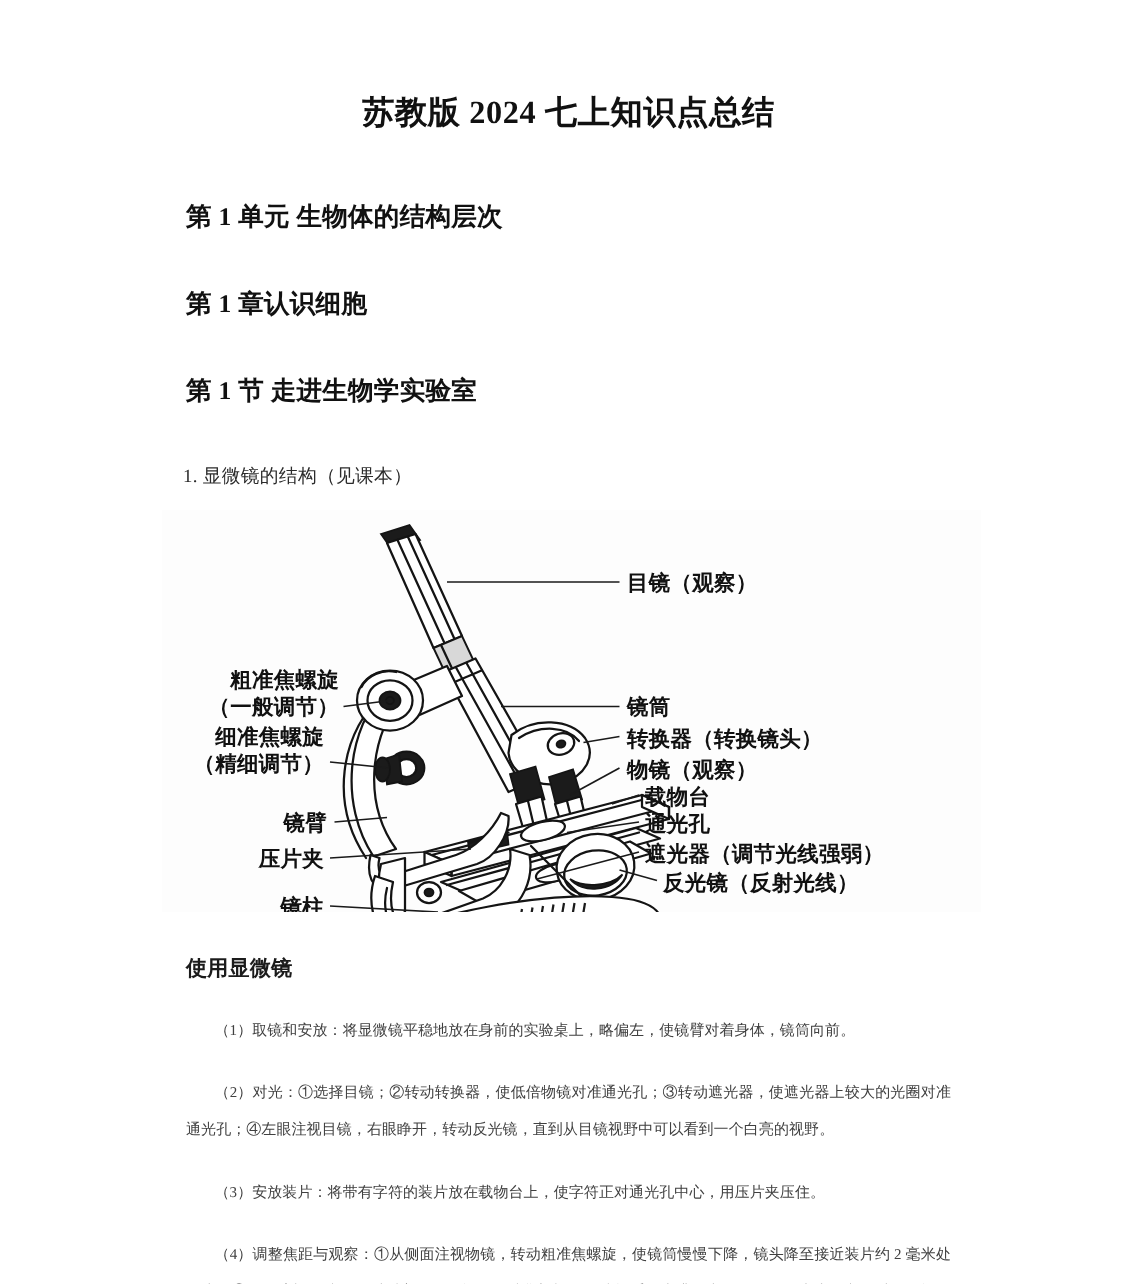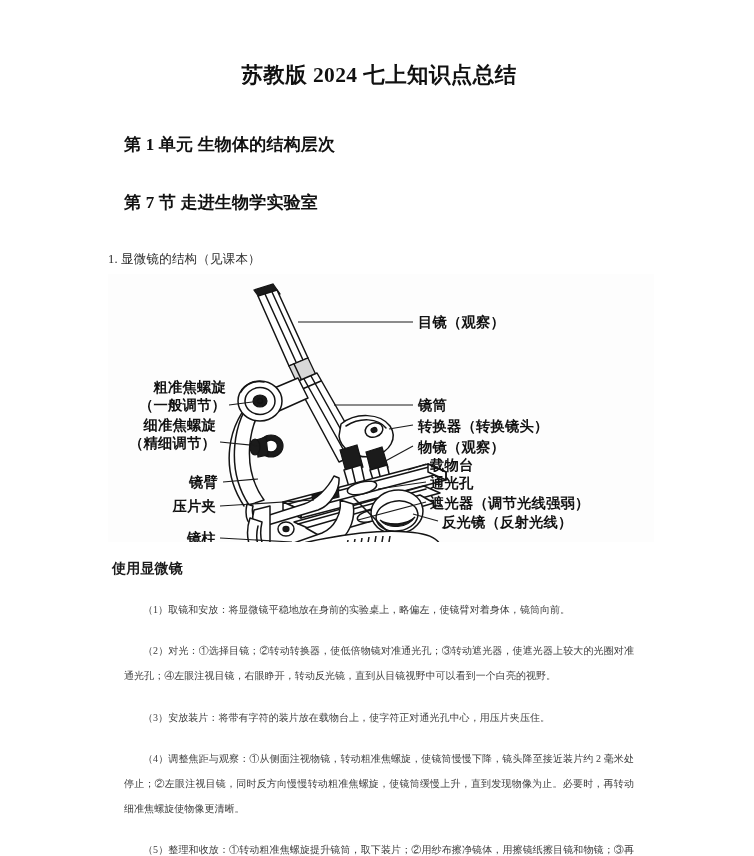--- a/index.html
+++ b/index.html
@@ -43,21 +43,21 @@
     color: #111;
     letter-spacing: 0.2px;
   }
   .h-unit  { padding-top: 27px; }
   .h-chap  { padding-top: 18px; }
   .h-sect  { padding-top: 18px; }
 
   .subnote {
     font-size: 12.5px;
     line-height: 18px;
-    margin: 0;
+    margin: 14px;
     padding-top: 19px;
     color: #2b2b2b;
     letter-spacing: 0.2px;
   }
 
   
   .figure-wrap {
     margin: 6px 0 0 0;
     width: 546px;
     height: 268px;
@@ -81,21 +81,21 @@
   .mono-fillw { fill:#ffffff; stroke:#141414; stroke-width:1.5; stroke-linejoin:round;}
   .mono-filld { fill:#1b1b1b; stroke:#141414; stroke-width:1.2; }
   .mono-fillg { fill:#d8d8d8; stroke:#141414; stroke-width:1.3; }
   .hatch { stroke:#1b1b1b; stroke-width:1.5; }
 
   
   .body-head {
     font-size: 14px;
     font-weight: bold;
     line-height: 25px;
-    margin: 4px;
+    margin: 16px;
     padding-top: 10px;
     letter-spacing: 0.2px;
     color: #1b1b1b;
   }
   p.para {
     font-size: 10px;
     line-height: 25.2px;
     margin: 16px;
     text-indent: 19px;
     text-align: justify;
@@ -104,21 +104,22 @@
   }
 </style>
 </head>
 <body>
 
 <div class="page">
 
   <h1 class="doc-title">苏教版 2024 七上知识点总结</h1>
 
   <h2 class="heading h-unit">第 1 单元  生物体的结构层次</h2>
-  <h2 class="heading h-sect">第 7 节  走进生物学实验室</h2>
+  <h2 class="heading h-chap">第 1 章认识细胞</h2>
+  <h2 class="heading h-sect">第 1 节  走进生物学实验室</h2>
 
   <p class="subnote">1. 显微镜的结构（见课本）</p>
 
   <div class="figure-wrap">
     <svg class="figure-svg" viewBox="0 0 546 268" xmlns="http://www.w3.org/2000/svg">
 
       <rect x="0" y="0" width="546" height="268" fill="#fdfdfd"></rect>
 
       <g>
 

